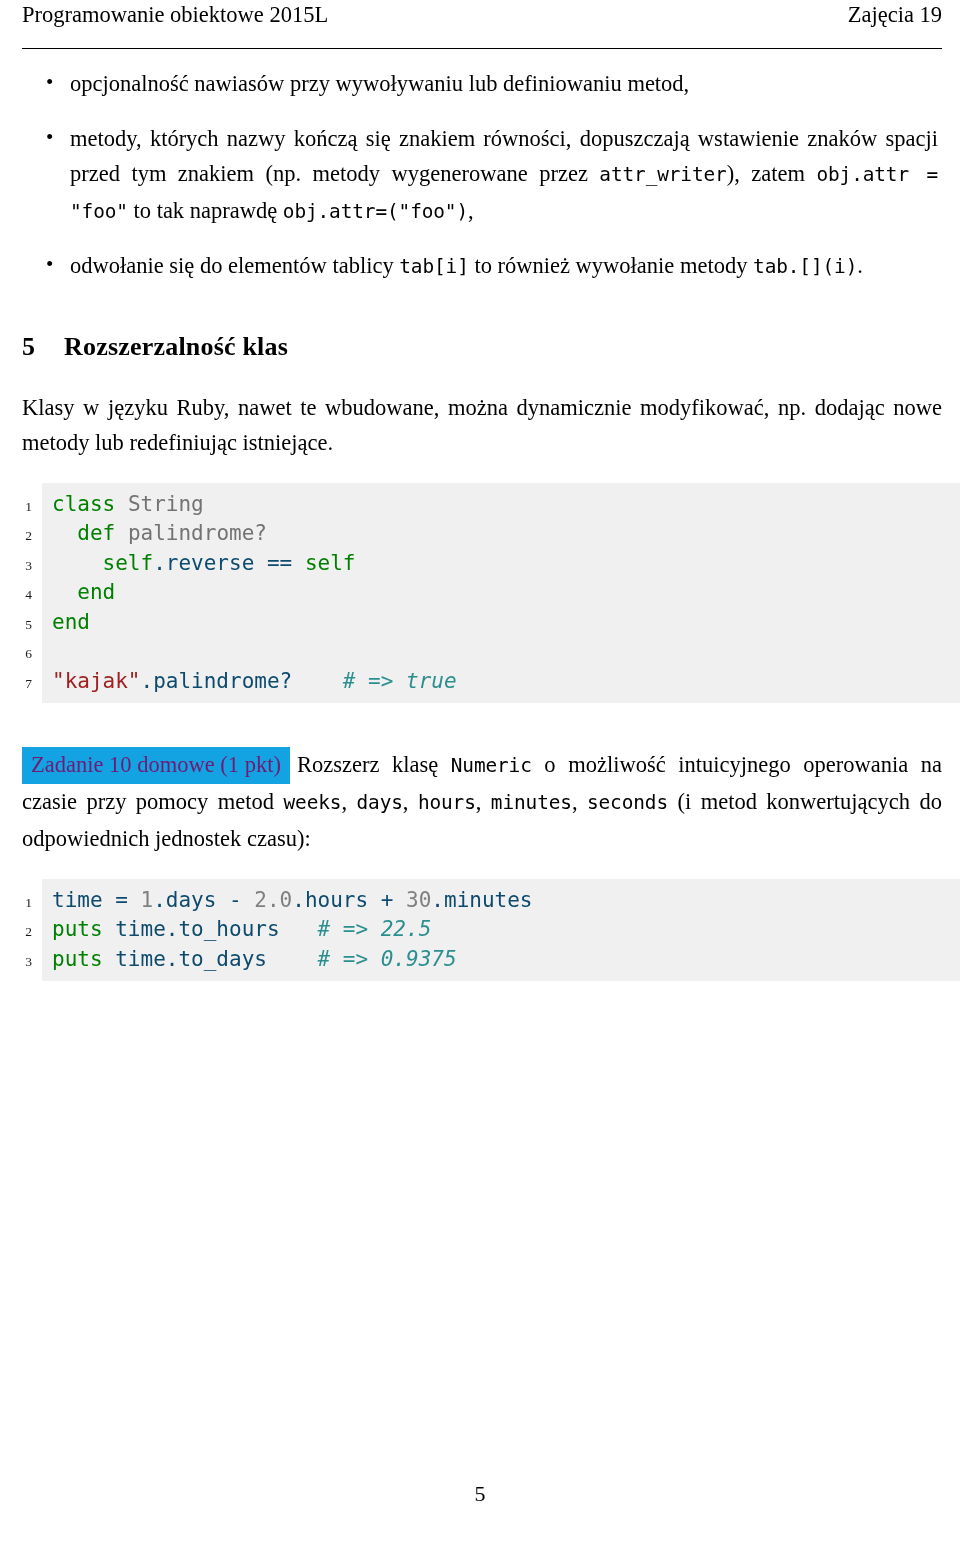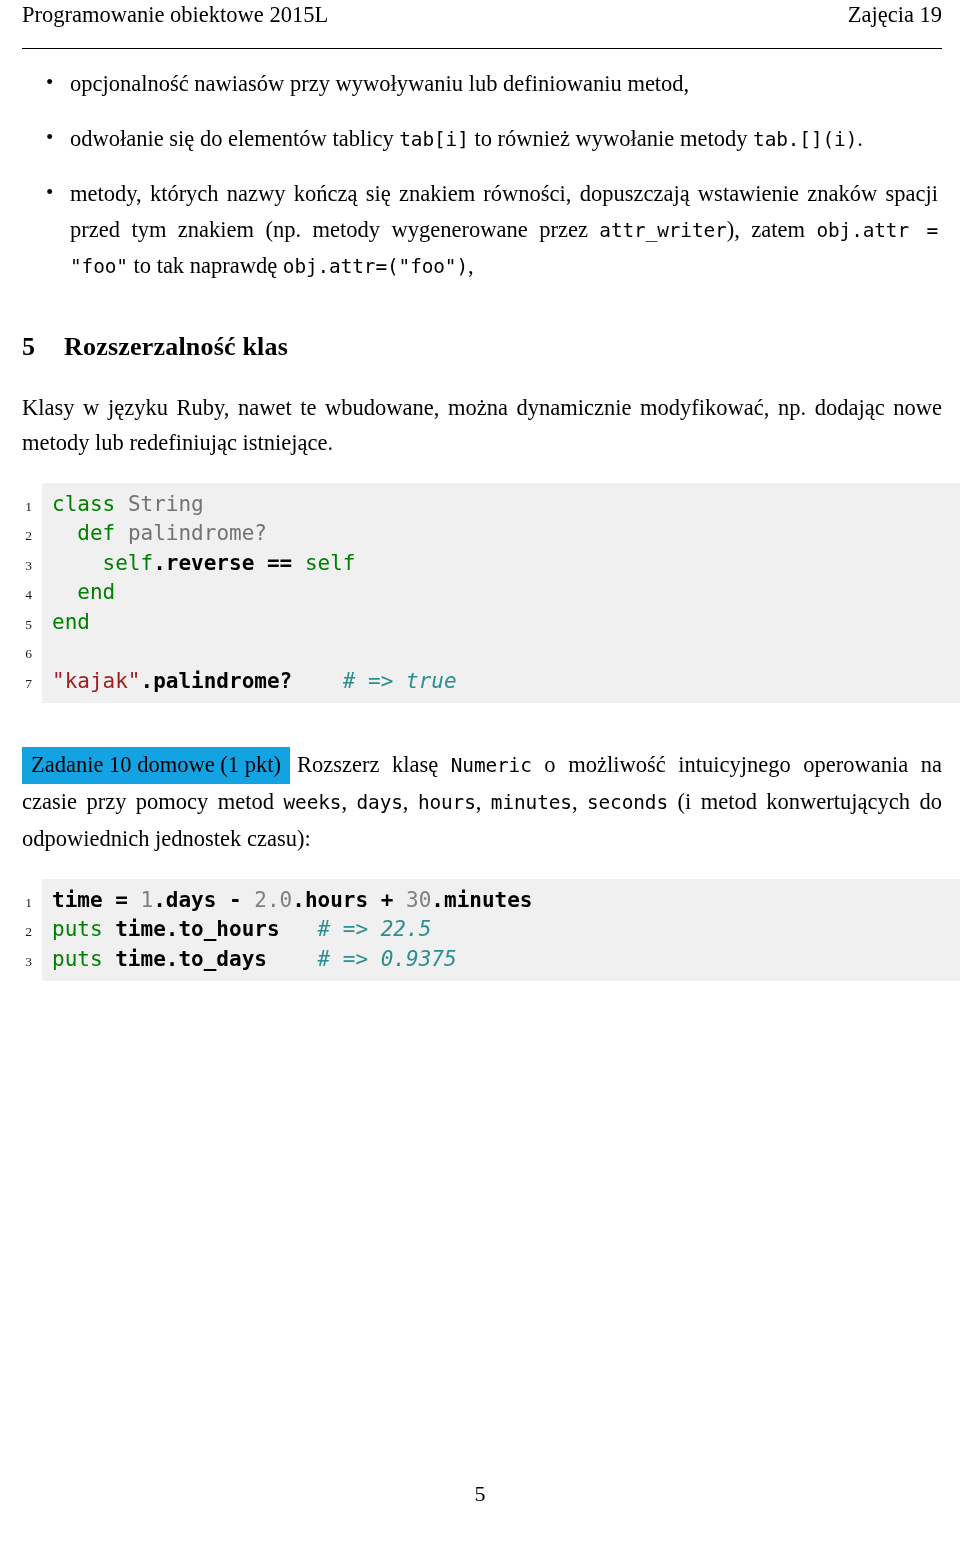--- a/index.html
+++ b/index.html
@@ -137,33 +137,33 @@
     line-height: 33px;
   }
   .codeline .src { display: inline-block; }
 
   
   .k  { color: #008000; }            
   .t  { color: #737373; }            
   .s  { color: #a02020; }            
   .n  { color: #808080; }            
   .c  { color: #2c8f8f; font-style: italic; }  
-  .p  { color: #000000; font-weight: bold; }            
+  .p  { color: #0c4a6e; }            
 
   
   .task {
     margin-top: 44px;
     font-size: 22.5px;
     line-height: 35.5px;
     text-align: justify;
   }
   .badge {
     display: inline-block;
     background: #13a3e3;
-    color: #000000;
+    color: #701a75;
     padding: 2px 9px 3px 9px;
     font-size: 22.5px;
     line-height: 32px;
     margin-right: 7px;
     vertical-align: baseline;
     white-space: nowrap;
   }
 
   
   .pageno {
@@ -182,22 +182,22 @@
 
   <div class="header">
     <div class="header-left">Programowanie obiektowe 2015L</div>
     <div class="header-right">Zajęcia 19</div>
   </div>
 
   <div class="content">
 
     <ul class="bullets" id="bullet-list">
         <li><span>opcjonalność nawiasów przy wywoływaniu lub definiowaniu metod,</span></li>
+        <li><span>metody, których nazwy kończą się znakiem równości, dopuszczają wstawienie znaków spacji przed tym znakiem (np. metody wygenerowane przez </span><span class="mono">attr_writer</span><span>), zatem </span><span class="mono">obj.attr = "foo"</span><span> to tak naprawdę </span><span class="mono">obj.attr=("foo")</span><span>,</span></li>
         <li><span>odwołanie się do elementów tablicy </span><span class="mono">tab[i]</span><span> to również wywołanie metody </span><span class="mono">tab.[](i)</span><span>.</span></li>
-        <li><span>metody, których nazwy kończą się znakiem równości, dopuszczają wstawienie znaków spacji przed tym znakiem (np. metody wygenerowane przez </span><span class="mono">attr_writer</span><span>), zatem </span><span class="mono">obj.attr = "foo"</span><span> to tak naprawdę </span><span class="mono">obj.attr=("foo")</span><span>,</span></li>
       </ul>
 
     <h2 class="section">
       <span class="secnum">5</span><span>Rozszerzalność klas</span>
     </h2>
 
     <p class="para">Klasy w języku Ruby, nawet te wbudowane, można dynamicznie modyfikować, np. dodając nowe metody lub redefiniując istniejące.</p>
 
     <div class="listing">
       <div class="bg"></div>

